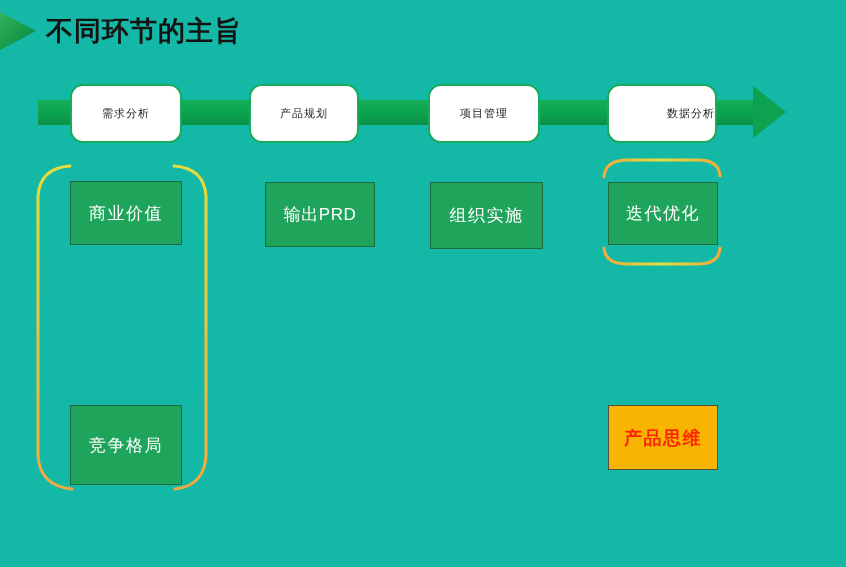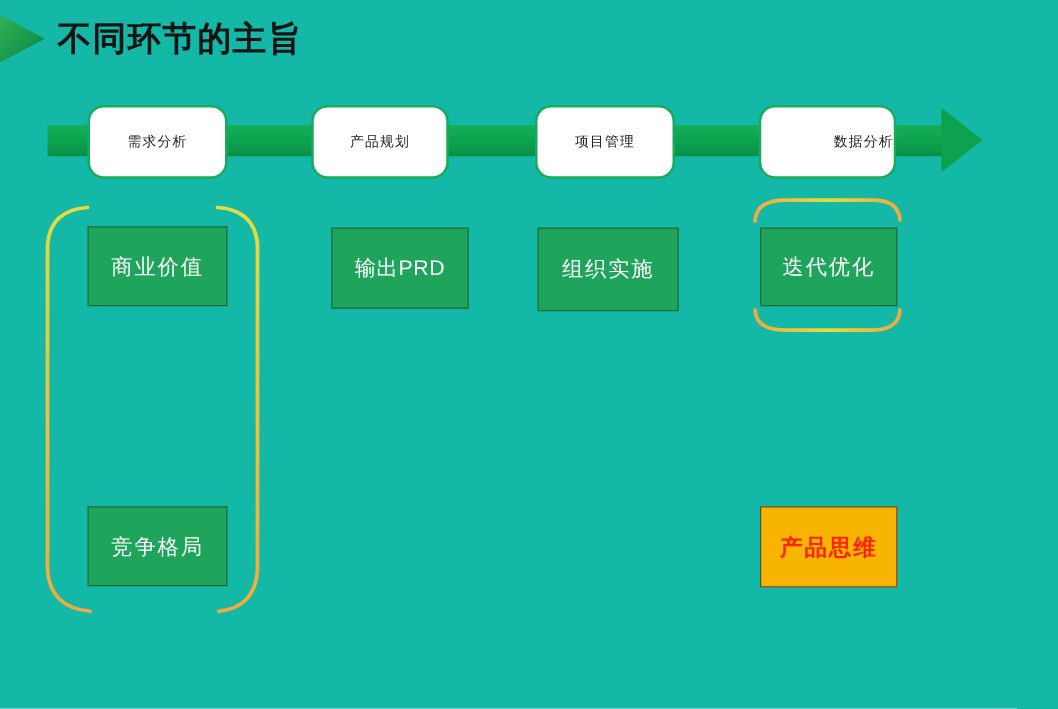--- a/index.html
+++ b/index.html
@@ -52,21 +52,21 @@
     position:absolute;
     background:var(--box-green,#1ea55b);
     border:1px solid rgba(30,60,40,0.55);
     display:flex;align-items:center;justify-content:center;
     font-size:17px;font-weight:400;color:var(--item-text,#ffffff);
     letter-spacing:1.5px;
     box-sizing:border-box;z-index:2;
   }
   .item.i1{left:70px;top:181px;width:112px;height:64px;}
   .item.i2{left:70px;top:284px;width:112px;height:66px;}
-  .item.i3{left:70px;top:405px;width:112px;height:64px;}
+  .item.i3{left:70px;top:405px;width:112px;height:80px;}
   .item.i4{left:250px;top:182px;width:110px;height:65px;letter-spacing:0.5px;margin-left:15px;}
   .item.i5{left:430px;top:182px;width:113px;height:67px;}
   .item.i6{left:608px;top:182px;width:110px;height:63px;}
   
   .callout{
     position:absolute;left:608px;top:405px;width:110px;height:65px;
     background:var(--callout-fill,#f7b502);
     border:1.5px solid var(--callout-border,#55503e);
     display:flex;align-items:center;justify-content:center;
     font-size:18px;font-weight:700;color:var(--callout-text,#fe2400);

